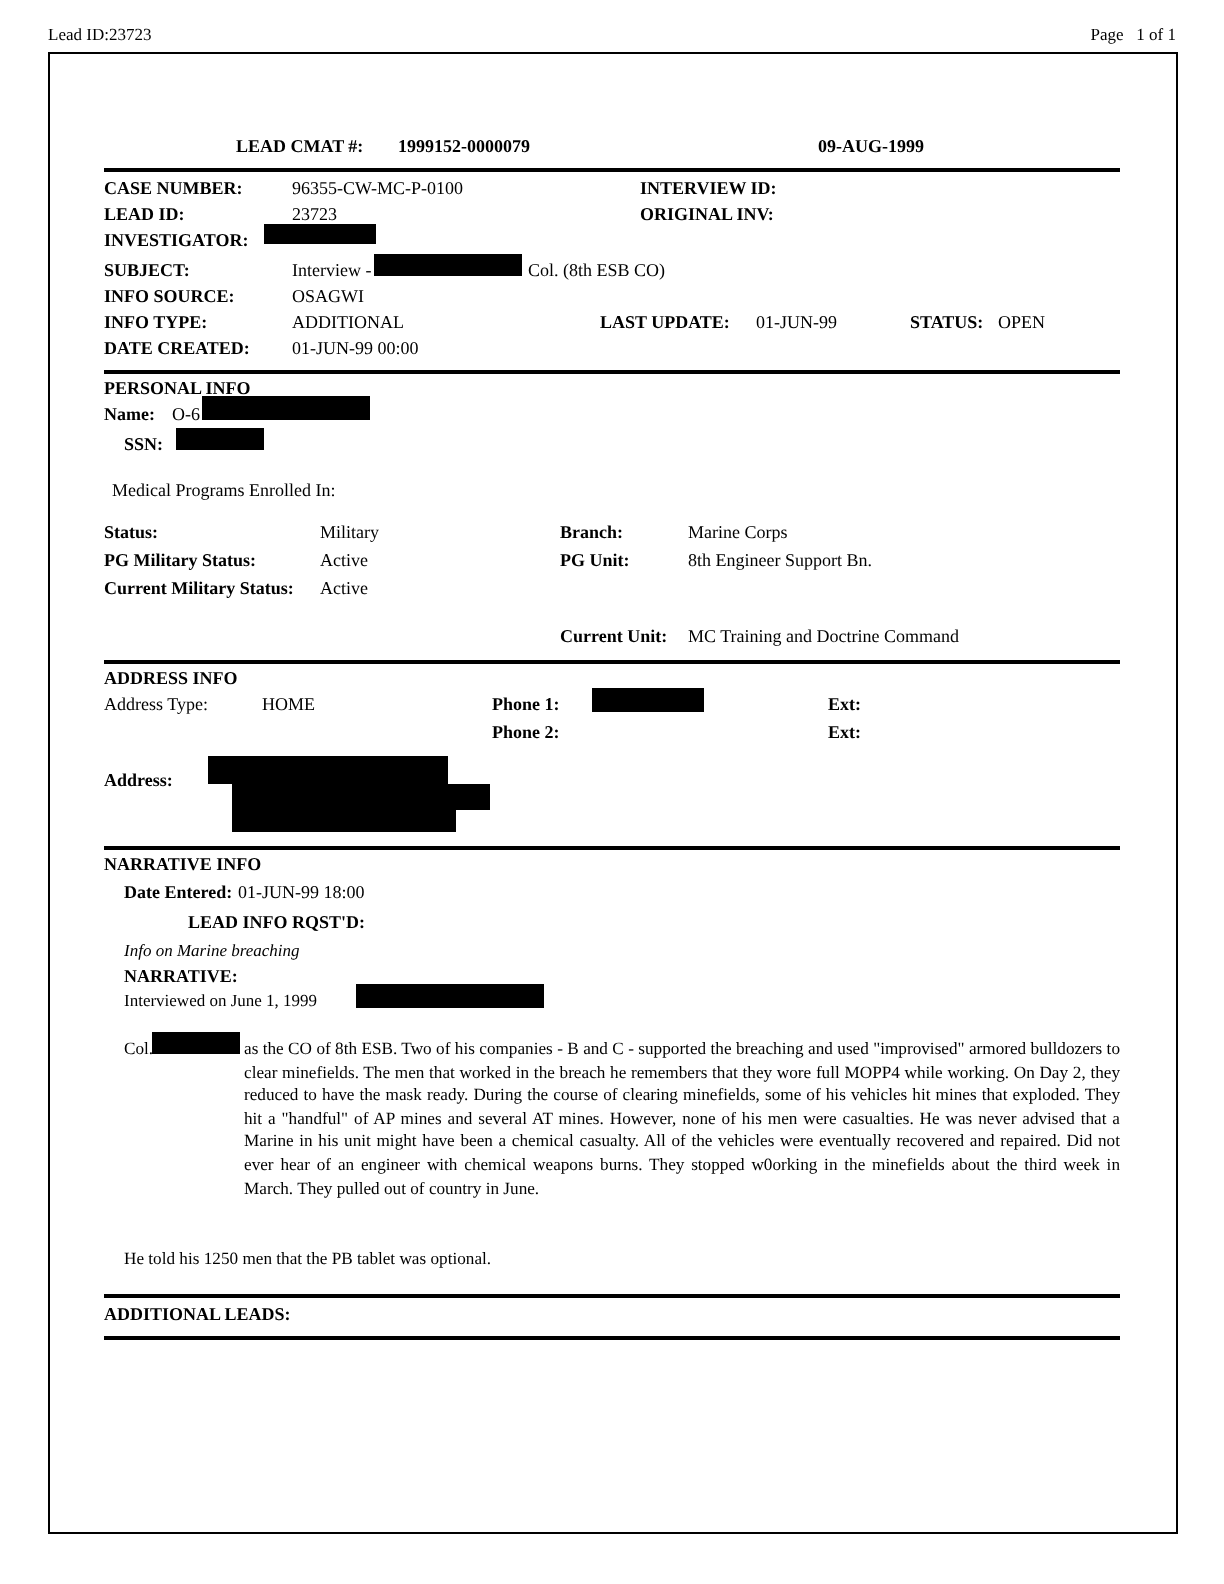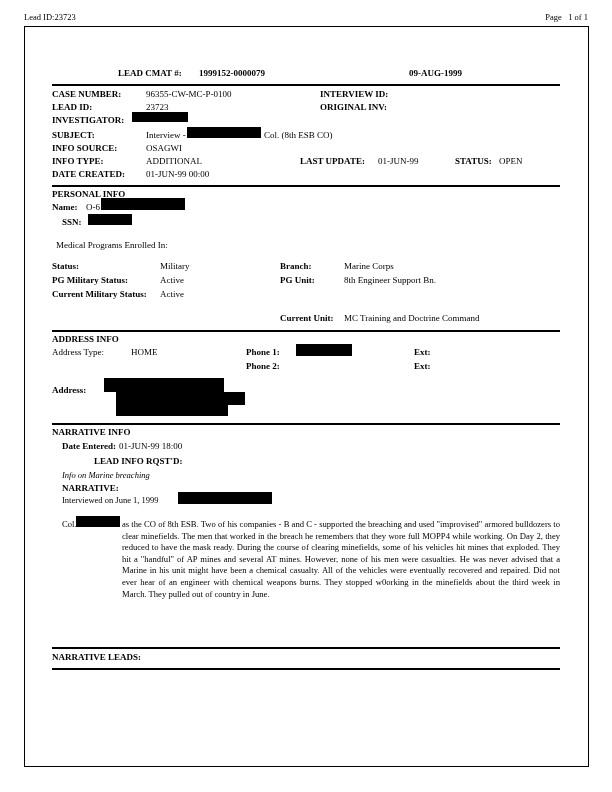--- a/index.html
+++ b/index.html
@@ -235,19 +235,20 @@
 
   <div class="lbl" style="left:62px; top:483px;">NARRATIVE:</div>
   <div class="val-small" style="left:62px; top:495px;">Interviewed on June 1, 1999</div>
   <div class="redact" style="left:178px; top:492px; width:94px; height:12px;"></div>
 
   <div class="narr-line" style="left:62px; top:519px;">Col.</div>
   <div class="redact" style="left:76px; top:516px; width:44px; height:11px;"></div>
 
   <div class="para" style="left:122px; top:519px; width:438px; text-indent:0;">as the CO of 8th ESB.  Two of his companies - B and C - supported the breaching and used "improvised" armored bulldozers to clear minefields.  The men that worked in the breach he remembers that they wore full MOPP4 while working.  On Day 2, they reduced to have the mask ready.  During the course of clearing minefields, some of his vehicles hit mines that exploded.  They hit a "handful" of AP mines and several AT mines.  However, none of his men were casualties.  He was never advised that a Marine in his unit might have been a chemical casualty.  All of the vehicles were eventually recovered and repaired.  Did not ever hear of an engineer with chemical weapons burns.  They stopped w0orking in the minefields about the third week in March.  They pulled out of country in June.</div>
 
+  <div class="para" style="left:62px; top:624px; width:498px;">He told his 1250 men that the PB tablet was optional.</div>
 
   <div class="rule rule-thick" style="left:52px; top:647px; width:508px;"></div>
 
-  <div class="sec-head" style="left:52px; top:652px;">NARRATIVE LEADS:</div>
+  <div class="sec-head" style="left:52px; top:652px;">ADDITIONAL LEADS:</div>
   <div class="rule rule-thick" style="left:52px; top:668px; width:508px;"></div>
 
 </div>
 
 </body></html>

